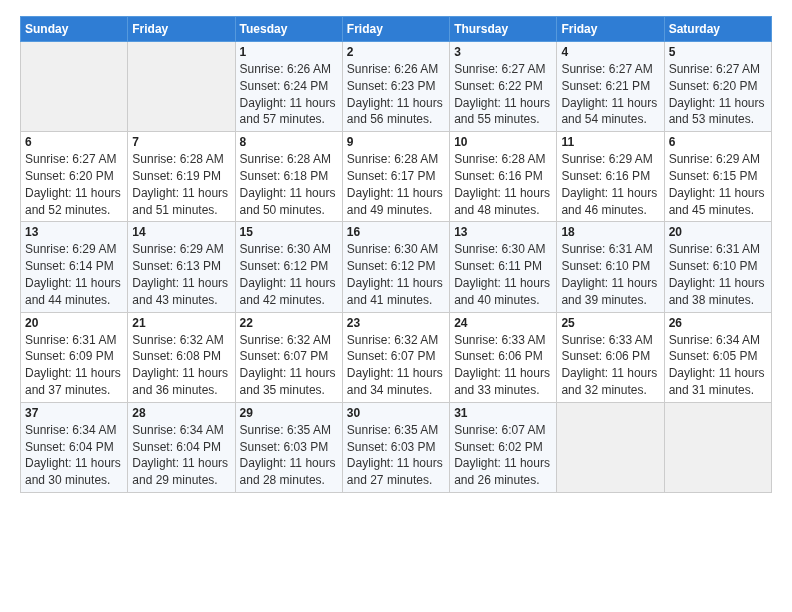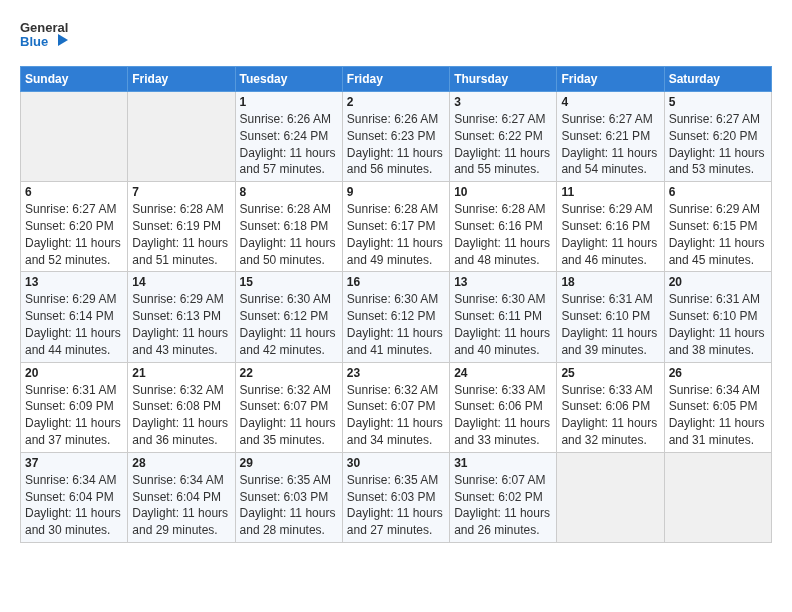--- a/index.html
+++ b/index.html
@@ -86,35 +86,20 @@
       line-height: 1.4;
     }
     .empty-cell {
       background: #f0f0f0 !important;
     }
   </style>
 </head>
 <body>
 
 <div class="page">
-  <div class="header">
-    <div class="logo">
-      <div class="logo-icon">
-        <svg width="48" height="40" viewBox="0 0 48 40">
-          <text x="0" y="16" font-family="Arial" font-size="13" font-weight="bold" fill="#333">General</text>
-          <text x="0" y="30" font-family="Arial" font-size="13" font-weight="bold" fill="#1a6fc4">Blue</text>
-          <polygon points="38,18 48,24 38,30" fill="#1a6fc4"></polygon>
-        </svg>
-      </div>
-    </div>
-    <div class="title-section">
-      <div class="month-title"></div>
-      <div class="location"></div>
-    </div>
-  </div>
 
   <table class="calendar">
     <thead>
       <tr>
       <th>Sunday</th>
           <th>Friday</th>
           <th>Tuesday</th>
           <th>Friday</th>
           <th>Thursday</th>
           <th>Friday</th>

